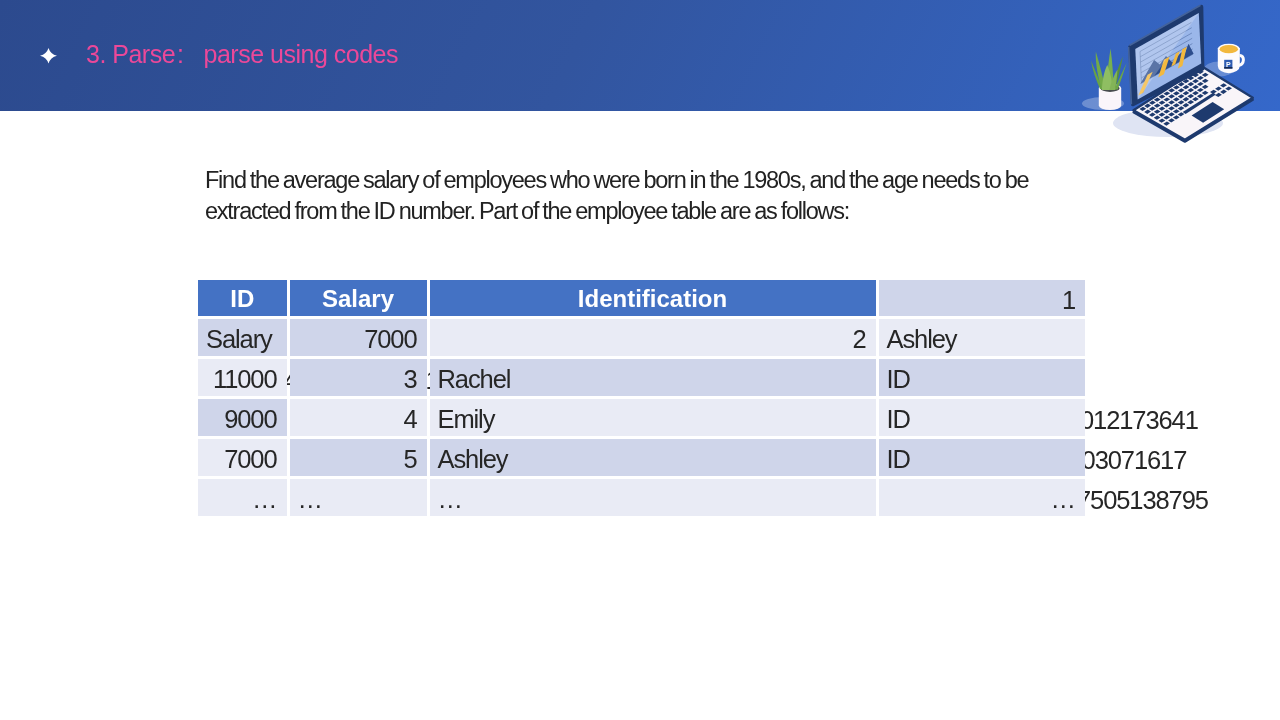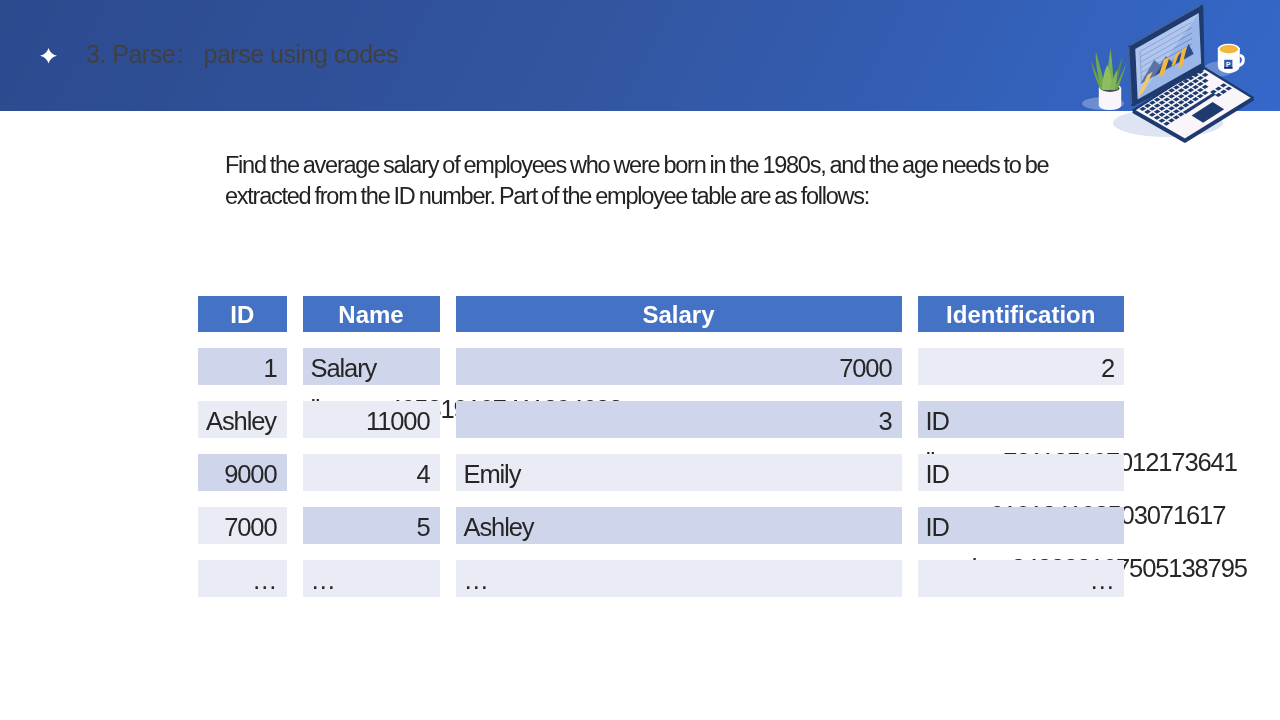--- a/index.html
+++ b/index.html
@@ -1,24 +1,24 @@
 <!DOCTYPE html>
 <html><head>
 <meta charset="utf-8">
 <style>
   html,body{margin:0;padding:0;}
   *{-webkit-font-smoothing:antialiased;}
   body{width:1280px;height:720px;position:relative;overflow:hidden;background:#ffffff;
        font-family:"Liberation Sans",sans-serif;}
   .band{position:absolute;left:0;top:0;width:1280px;height:111px;
         background:linear-gradient(116deg,#2c4a8e 0%,#32559f 45%,#3568ca 100%);}
-  .title{position:absolute;left:86px;top:40px;font-size:25px;color:#404040;letter-spacing:-0.5px;white-space:nowrap;}
-  .para{position:absolute;left:205px;top:150px;font-size:23.5px;letter-spacing:-1.25px;word-spacing:-1.2px;line-height:30.5px;color:#222222;white-space:nowrap;margin-left:20px;}
-  .tbl{position:absolute;left:198px;top:296px;display:grid;
-       grid-template-columns:88.5px 137px 446px 206.5px;grid-auto-rows:37px;gap:16px;
+  .title{position:absolute;left:86px;top:40px;font-size:25px;color:#ec4899;letter-spacing:-0.5px;white-space:nowrap;}
+  .para{position:absolute;left:205px;top:165px;font-size:23.5px;letter-spacing:-1.25px;word-spacing:-1.2px;line-height:30.5px;color:#222222;white-space:nowrap;}
+  .tbl{position:absolute;left:198px;top:280px;display:grid;
+       grid-template-columns:88.5px 137px 446px 206.5px;grid-auto-rows:37px;gap:3px;
        font-size:25.5px;letter-spacing:-1.1px;color:#262626;}
   .tbl .h{background:#4472c4;color:#ffffff;font-weight:bold;font-size:24px;letter-spacing:0;text-align:center;line-height:38px;height:36px;display:block;}
   .c{display:block;line-height:41px;}
   .dk{background:#cfd5ea;}
   .lt{background:#e9ebf5;}
   .r{text-align:right;padding-right:10px;}
   .l{text-align:left;padding-left:8px;}
 </style>
 </head>
 <body>
@@ -147,30 +147,30 @@
 <path d="M1239.5 55.5 C 1244.8 55, 1245 64.8, 1238.3 65.4 " fill="none" stroke="#fdfbfd" stroke-width="3"></path>
 <ellipse cx="1228.8" cy="48.8" rx="11" ry="5.1" fill="#fdfbfd"></ellipse>
 <ellipse cx="1228.8" cy="49.2" rx="9.2" ry="4.1" fill="#f2b83e"></ellipse>
 <rect x="1224.2" y="59.8" width="8.2" height="8.8" fill="#2f5cb1"></rect>
 <rect x="1224.2" y="67" width="8.2" height="1.6" fill="#16284f"></rect>
 <text x="1228.3" y="66.6" font-size="7" font-weight="bold" fill="#ffffff" text-anchor="middle" font-family="Liberation Sans, sans-serif">P</text>
 </svg>
 <div class="para">Find the average salary of employees who were born in the 1980s, and the age needs to be<br>extracted from the ID number. Part of the employee table are as follows:</div>
 <div class="tbl" style="grid-template-rows:36px repeat(6,37px);">
   <div class="h">ID</div>
-    <div class="h">Name</div>
     <div class="h">Salary</div>
     <div class="h">Identification</div>
 <div class="c r dk">1</div>
     <div class="c l dk">Salary license:495319197411204628</div>
     <div class="c r dk">7000</div>
 <div class="c r lt">2</div>
     <div class="c l lt">Ashley</div>
     <div class="c r lt">11000</div>
 <div class="c r dk">3</div>
+    <div class="c l dk">Rachel</div>
     <div class="c l dk">ID license:721125197012173641</div>
     <div class="c r dk">9000</div>
 <div class="c r lt">4</div>
     <div class="c l lt">Emily</div>
     <div class="c l lt">ID parse:619124198503071617</div>
     <div class="c r lt">7000</div>
 <div class="c r dk">5</div>
     <div class="c l dk">Ashley</div>
     <div class="c l dk">ID number:248238197505138795</div>
 <div class="c r lt">…</div>

